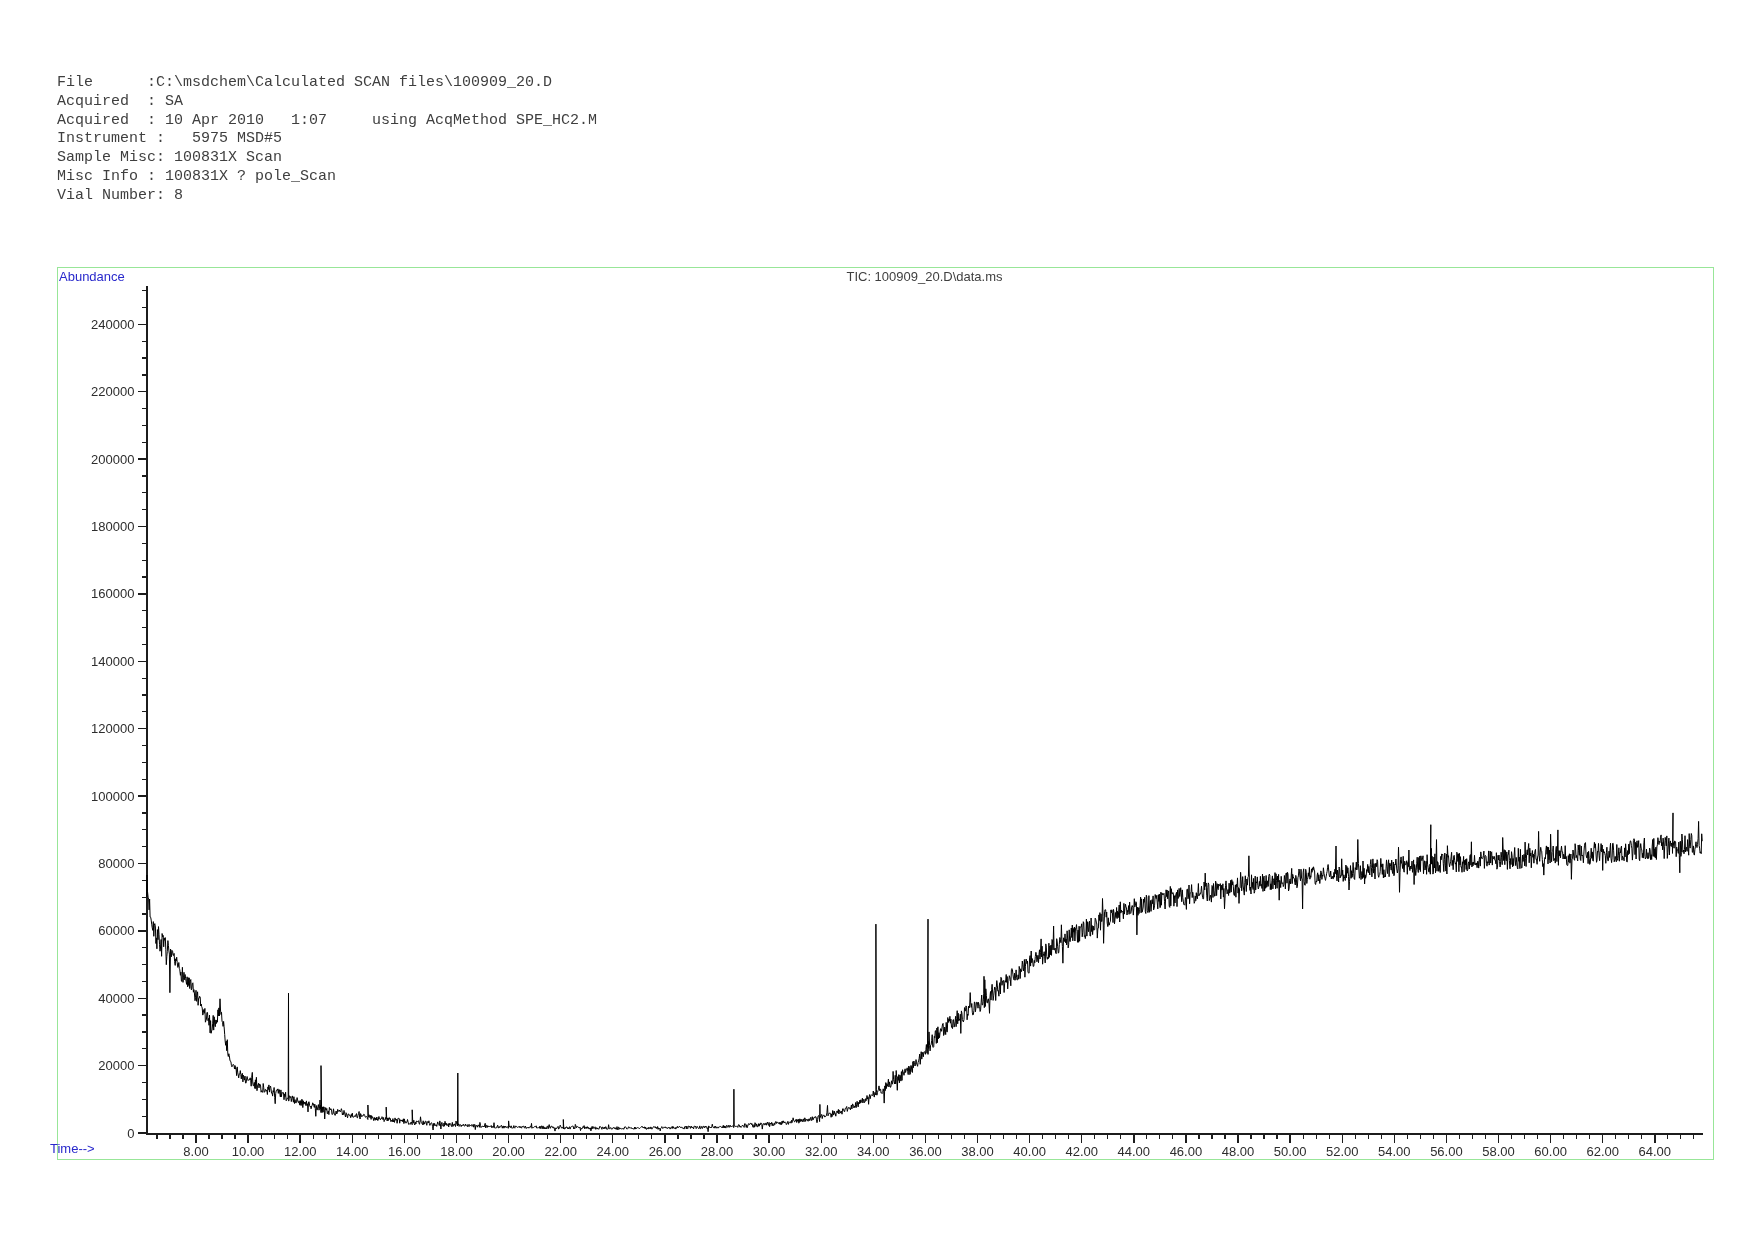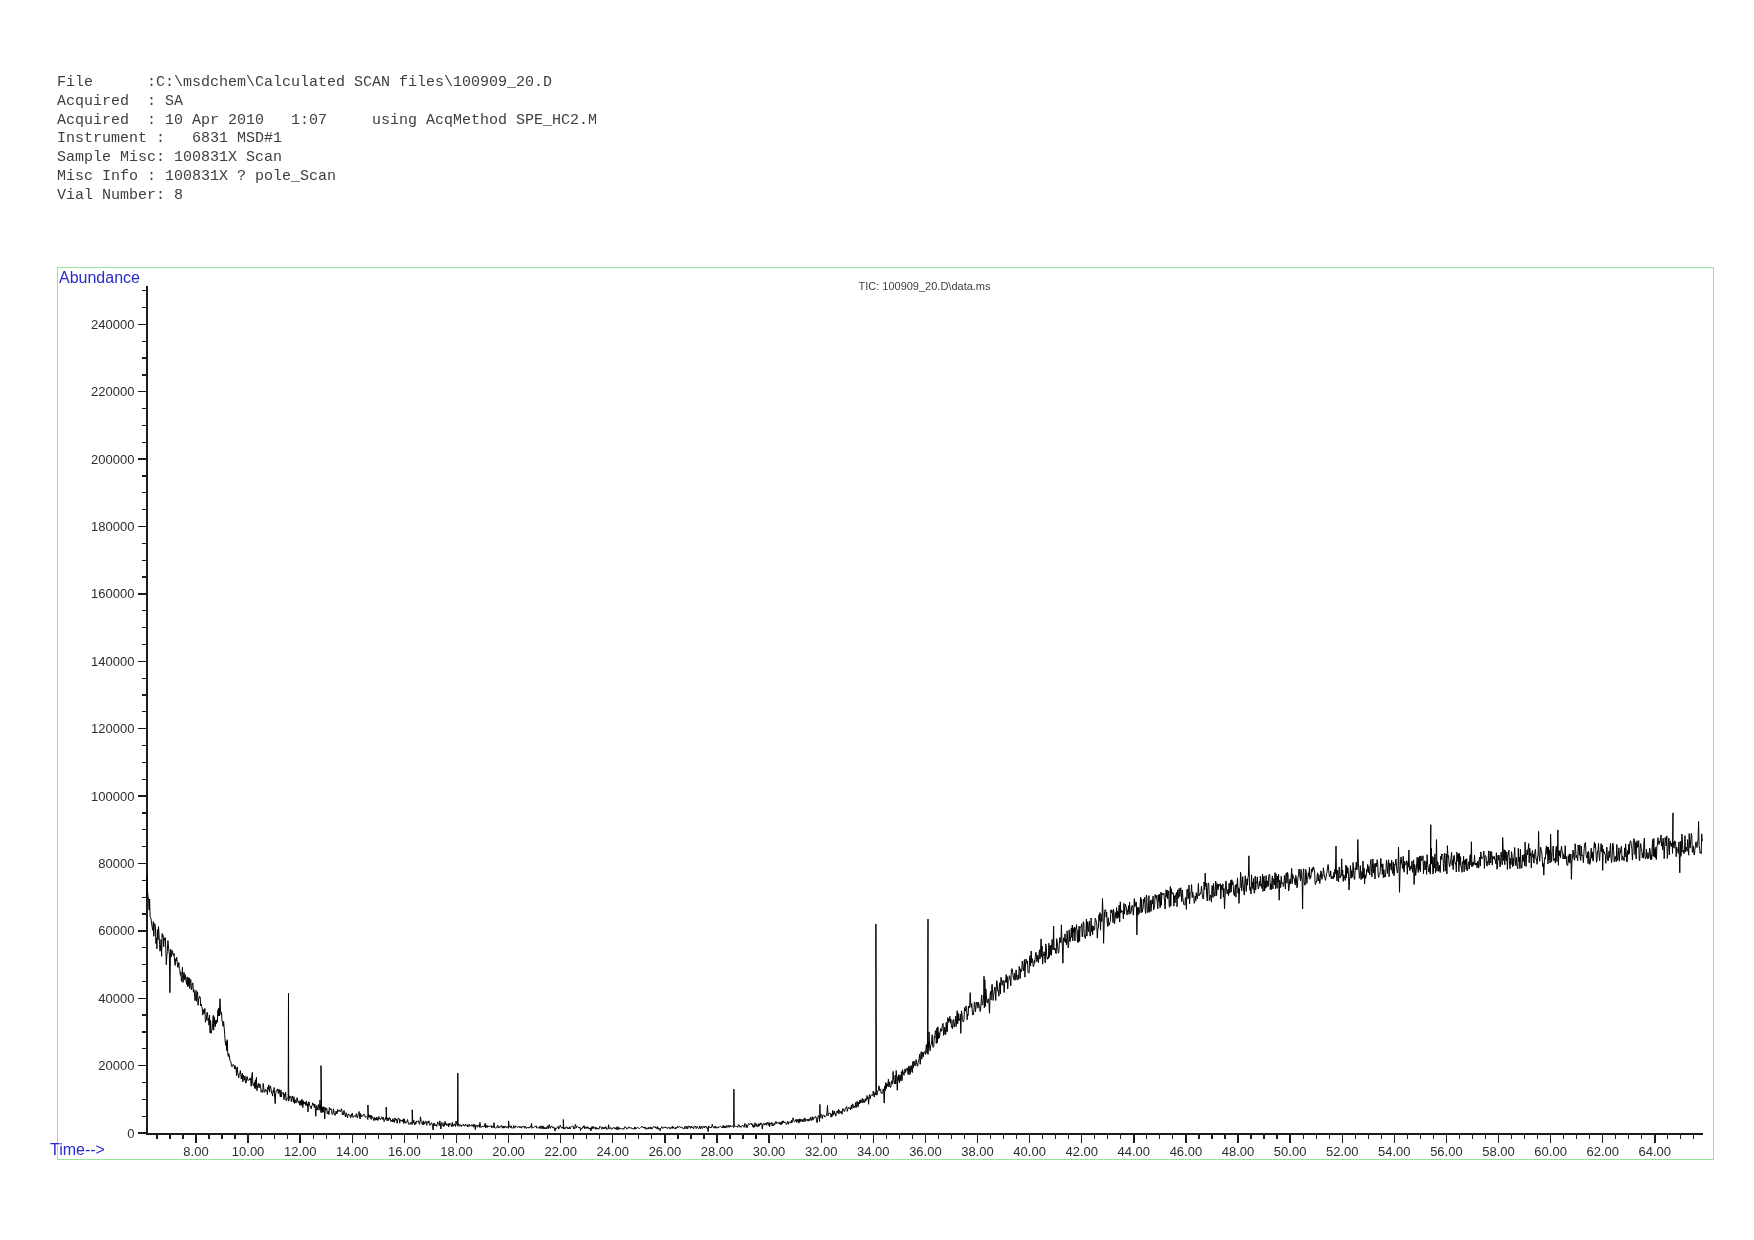--- a/index.html
+++ b/index.html
@@ -4,39 +4,39 @@
 <style>
   html,body{margin:0;padding:0;background:#ffffff;}
   .page{position:relative;width:1754px;height:1240px;background:#ffffff;overflow:hidden;
         font-family:"Liberation Sans",sans-serif;}
   .file-header{position:absolute;left:57px;top:74px;
         font-family:"Liberation Mono","DejaVu Sans Mono",monospace;
         font-size:15px;line-height:18.8px;color:var(--header-text,#3f3f3f);}
   .hline{white-space:pre;}
   .plot-frame{position:absolute;left:57px;top:267px;width:1655px;height:891px;
         border:1px solid var(--frame-color,#98e698);background:#ffffff;}
-  .axis-name{position:absolute;font-size:16px;color:var(--axis-name-color,#2929cc);}
+  .axis-name{position:absolute;font-size:13px;color:var(--axis-name-color,#2929cc);}
   .y-axis-name{left:59px;top:269px;}
   .x-axis-name{left:50px;top:1141px;}
-  .chart-title{position:absolute;left:146px;top:280px;width:1557px;text-align:center;
-        font-size:11px;color:var(--title-color,#3f3f3f);}
+  .chart-title{position:absolute;left:146px;top:269px;width:1557px;text-align:center;
+        font-size:13px;color:var(--title-color,#3f3f3f);}
   svg.plot{position:absolute;left:0;top:0;}
   svg .tick-label{font-family:"Liberation Sans",sans-serif;font-size:13px;
         fill:var(--tick-label-color,#2d2d2d);}
 </style>
 </head>
 <body>
 
 <div class="page">
 
   <div class="file-header">
     <div class="hline">File      :C:\msdchem\Calculated SCAN files\100909_20.D</div>
     <div class="hline">Acquired  : SA</div>
     <div class="hline">Acquired  : 10 Apr 2010   1:07     using AcqMethod SPE_HC2.M</div>
-    <div class="hline">Instrument :   6831 MSD#1</div>
+    <div class="hline">Instrument :   5975 MSD#5</div>
     <div class="hline">Sample Misc: 100831X Scan</div>
     <div class="hline">Misc Info : 100831X ? pole_Scan</div>
     <div class="hline">Vial Number: 8</div>
   </div>
 
   <div class="plot-frame"></div>
 
   <span class="axis-name y-axis-name">Abundance</span>
   <span class="chart-title">TIC: 100909_20.D\data.ms</span>
   <span class="axis-name x-axis-name">Time--&gt;</span>

